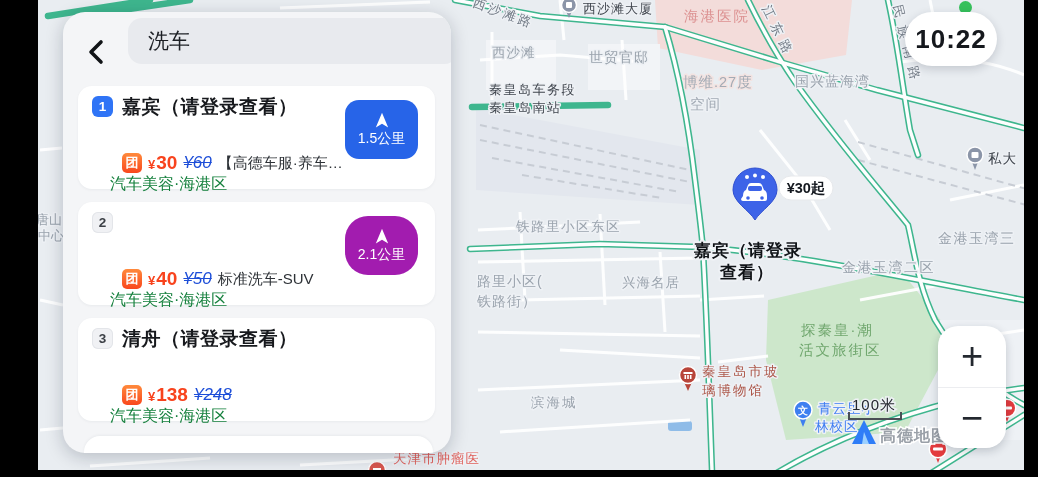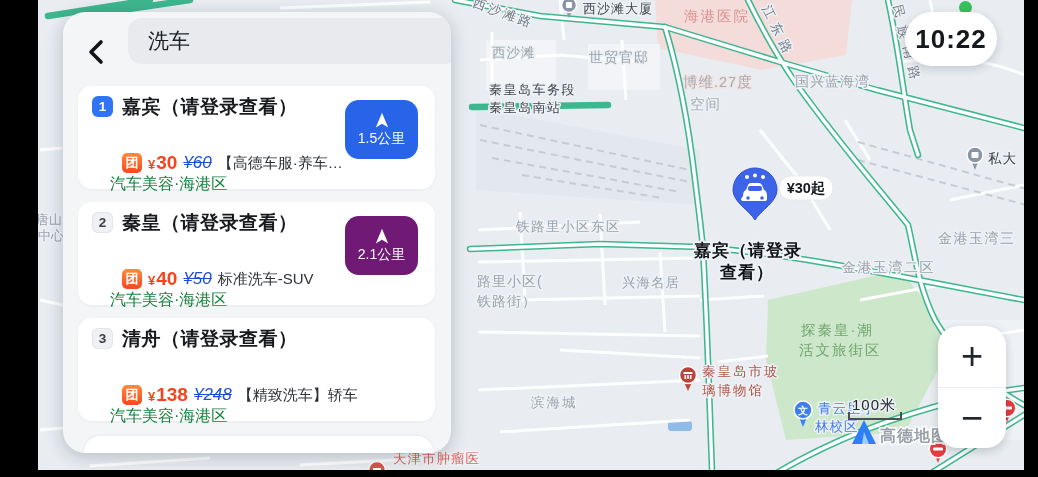--- a/index.html
+++ b/index.html
@@ -38,21 +38,21 @@
   .tuan{width:20px;height:20px;border-radius:5px;background:linear-gradient(180deg,#ff8a3c,#f9471d);color:#fff;
     font-size:13px;font-weight:700;display:flex;align-items:center;justify-content:center;}
   .pricewrap{display:flex;align-items:baseline;gap:1px;}
   .yen{color:#f8431d;font-size:13px;font-weight:700;}
   .price{color:#f8431d;font-size:19px;font-weight:700;}
   .old{font-size:17px;color:#1d4ed8;text-decoration:line-through;font-style:italic;}
   .desc{font-size:15px;color:#2e3237;}
   .dist{position:absolute;right:17px;top:14px;width:73px;height:59px;border-radius:14px;display:flex;flex-direction:column;
     align-items:center;justify-content:center;gap:1px;color:#fff;font-size:14px;cursor:pointer;}
   .dist.blue{background:#2764e8;}
-  .dist.gray{background:#701a75;}
+  .dist.gray{background:#a21caf;border-radius:23px;}
   .nav-arrow{width:20px;height:17px;}
   .card-peek{position:absolute;left:21px;right:18px;bottom:0;height:17px;background:#fff;border-radius:16px 16px 0 0;
     box-shadow:0 -1px 3px rgba(20,30,50,.05);}
 </style>
 </head>
 <body>
 
 <div class="screen">
 
   <div class="map-wrap">
@@ -281,21 +281,20 @@
         <div class="dist blue">
           <svg class="nav-arrow" viewBox="0 0 24 22">
             <path d="M12 1 L20 20 L12 15.2 L4 20 Z" fill="#fff"></path>
           </svg>
           <span>1.5公里</span>
         </div>
       </div>
 
       <div class="card">
         <div class="rank gray">2</div>
-        <div class="title">秦皇（请登录查看）</div>
         <div class="sub">汽车美容·海港区</div>
         <div class="deal">
           <span class="tuan">团</span>
           <span class="pricewrap">
             <span class="yen">¥</span>
             <span class="price">40</span>
           </span>
           <span class="old">¥50</span>
           <span class="desc">标准洗车-SUV</span>
         </div>
@@ -311,21 +310,20 @@
         <div class="rank gray">3</div>
         <div class="title">清舟（请登录查看）</div>
         <div class="sub">汽车美容·海港区</div>
         <div class="deal">
           <span class="tuan">团</span>
           <span class="pricewrap">
             <span class="yen">¥</span>
             <span class="price">138</span>
           </span>
           <span class="old">¥248</span>
-          <span class="desc">【精致洗车】轿车</span>
         </div>
       </div>
     </div>
 
     <div class="card-peek"></div>
   </div>
 
 </div>
 
 </body></html>

